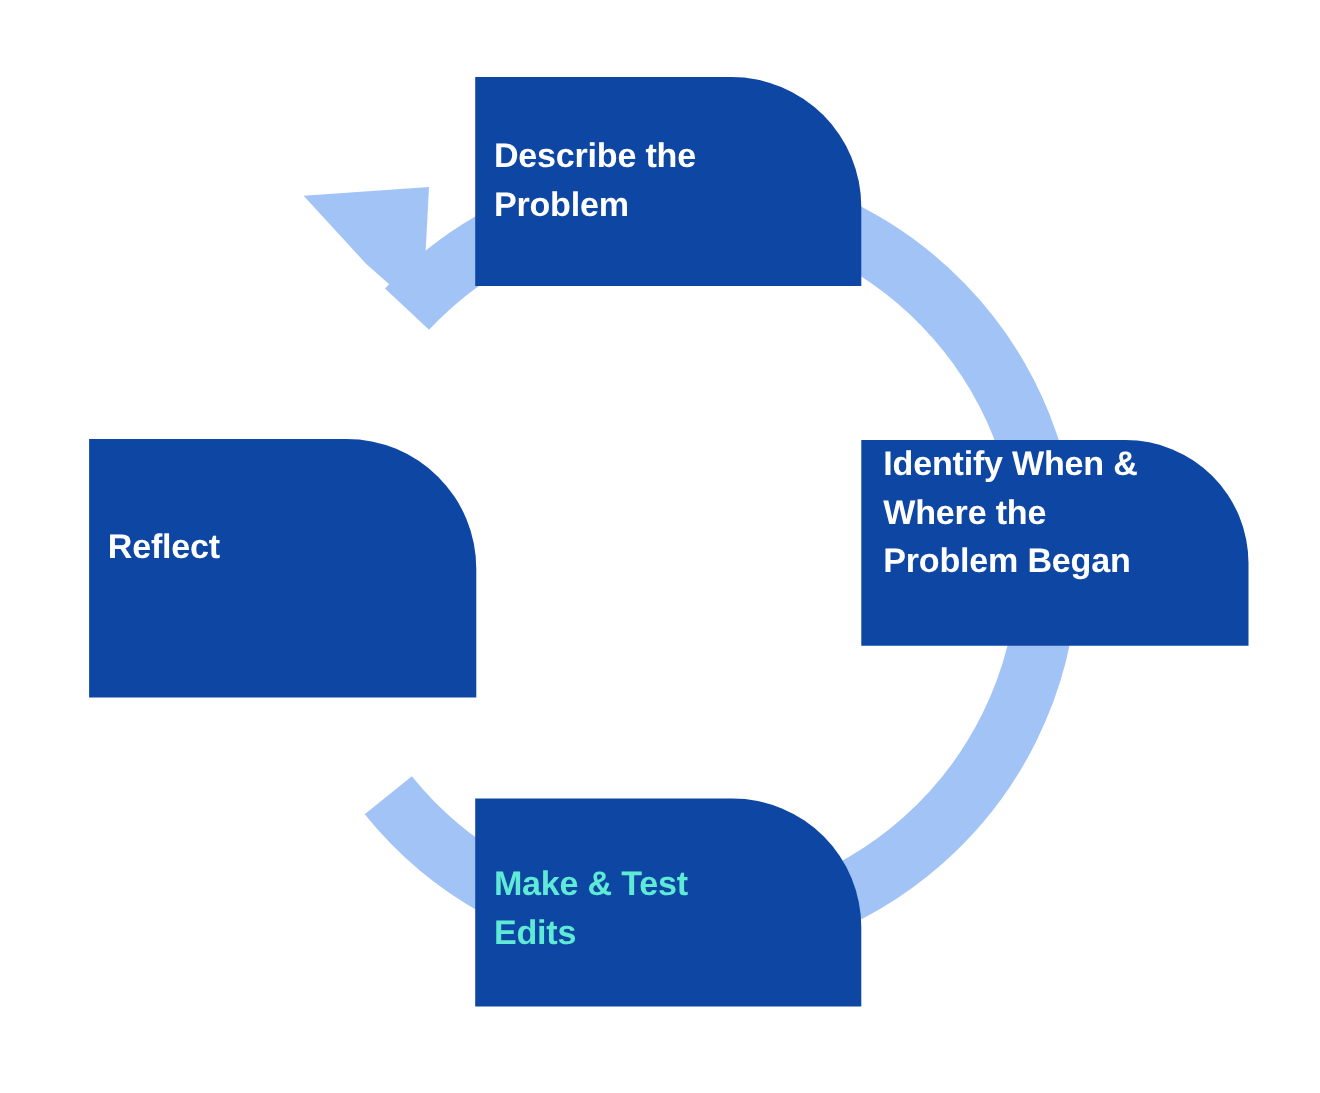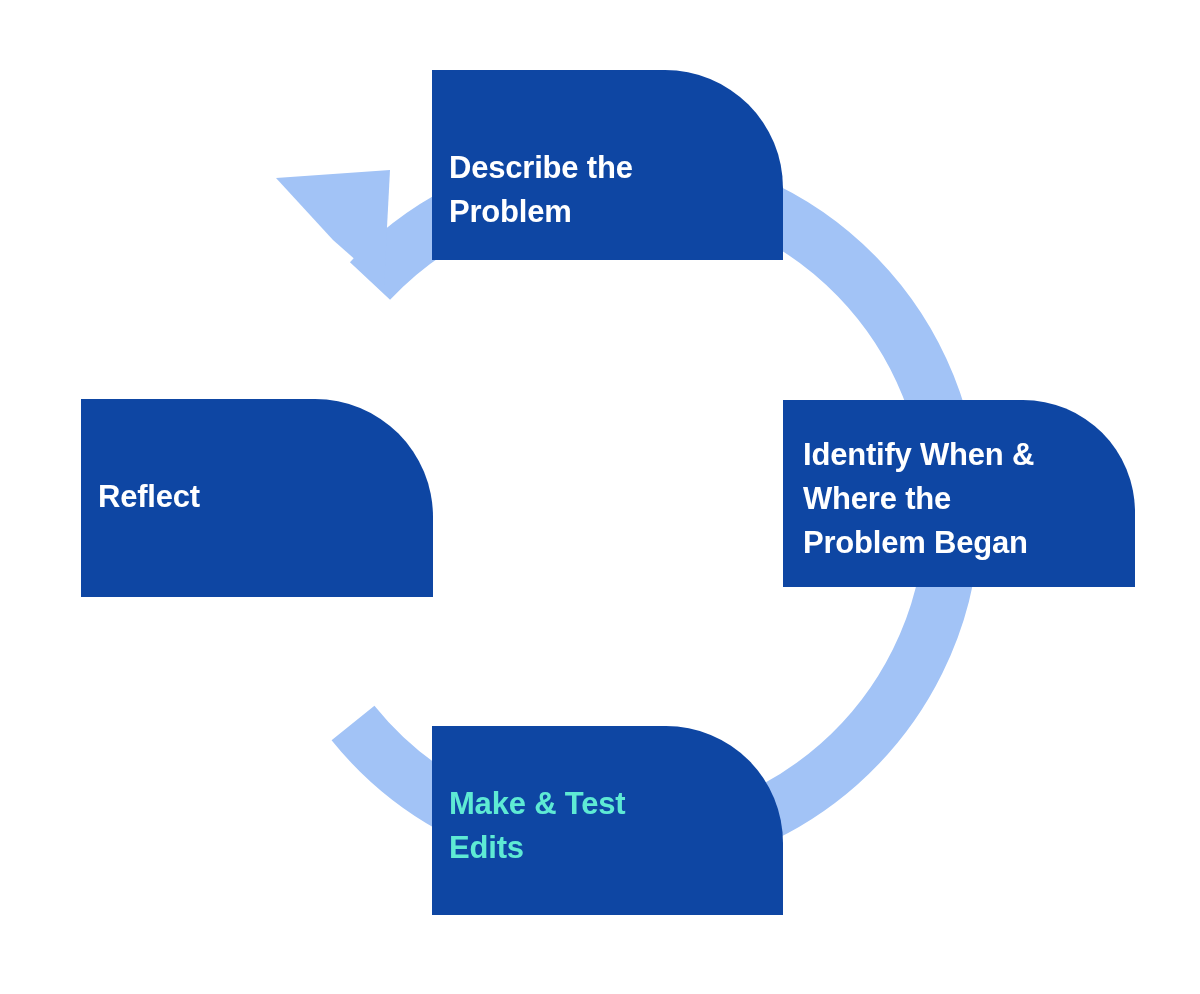--- a/index.html
+++ b/index.html
@@ -43,55 +43,54 @@
     white-space: pre-line;
   }
 
   
   #box-describe {
     left: 432px;
     top: 70px;
     width: 351px;
     height: 190px;
     border-top-right-radius: 118px;
-    align-items: center;
+    align-items: flex-start;
     padding-top: 50px;
   }
   #box-describe .step-label { padding-left: 17px; }
 
   
   #box-identify {
     left: 783px;
     top: 400px;
     width: 352px;
     height: 187px;
     border-top-right-radius: 112px;
     align-items: flex-start;
-    padding-top: 33px;
   }
   #box-identify .step-label { padding-left: 20px; }
 
   
   #box-edits {
     left: 432px;
     top: 726px;
     width: 351px;
     height: 189px;
     border-top-right-radius: 117px;
     align-items: flex-start;
     padding-top: 56px;
   }
   #box-edits .step-label { padding-left: 17px; }
 
   
   #box-reflect {
     left: 81px;
     top: 399px;
     width: 352px;
-    height: 198px;
+    height: 235px;
     border-top-right-radius: 118px;
     align-items: flex-start;
     padding-top: 76px;
   }
   #box-reflect .step-label { padding-left: 17px; }
 </style>
 </head>
 <body>
 
 <div id="diagram-root" style="background: rgb(255, 255, 255);">

